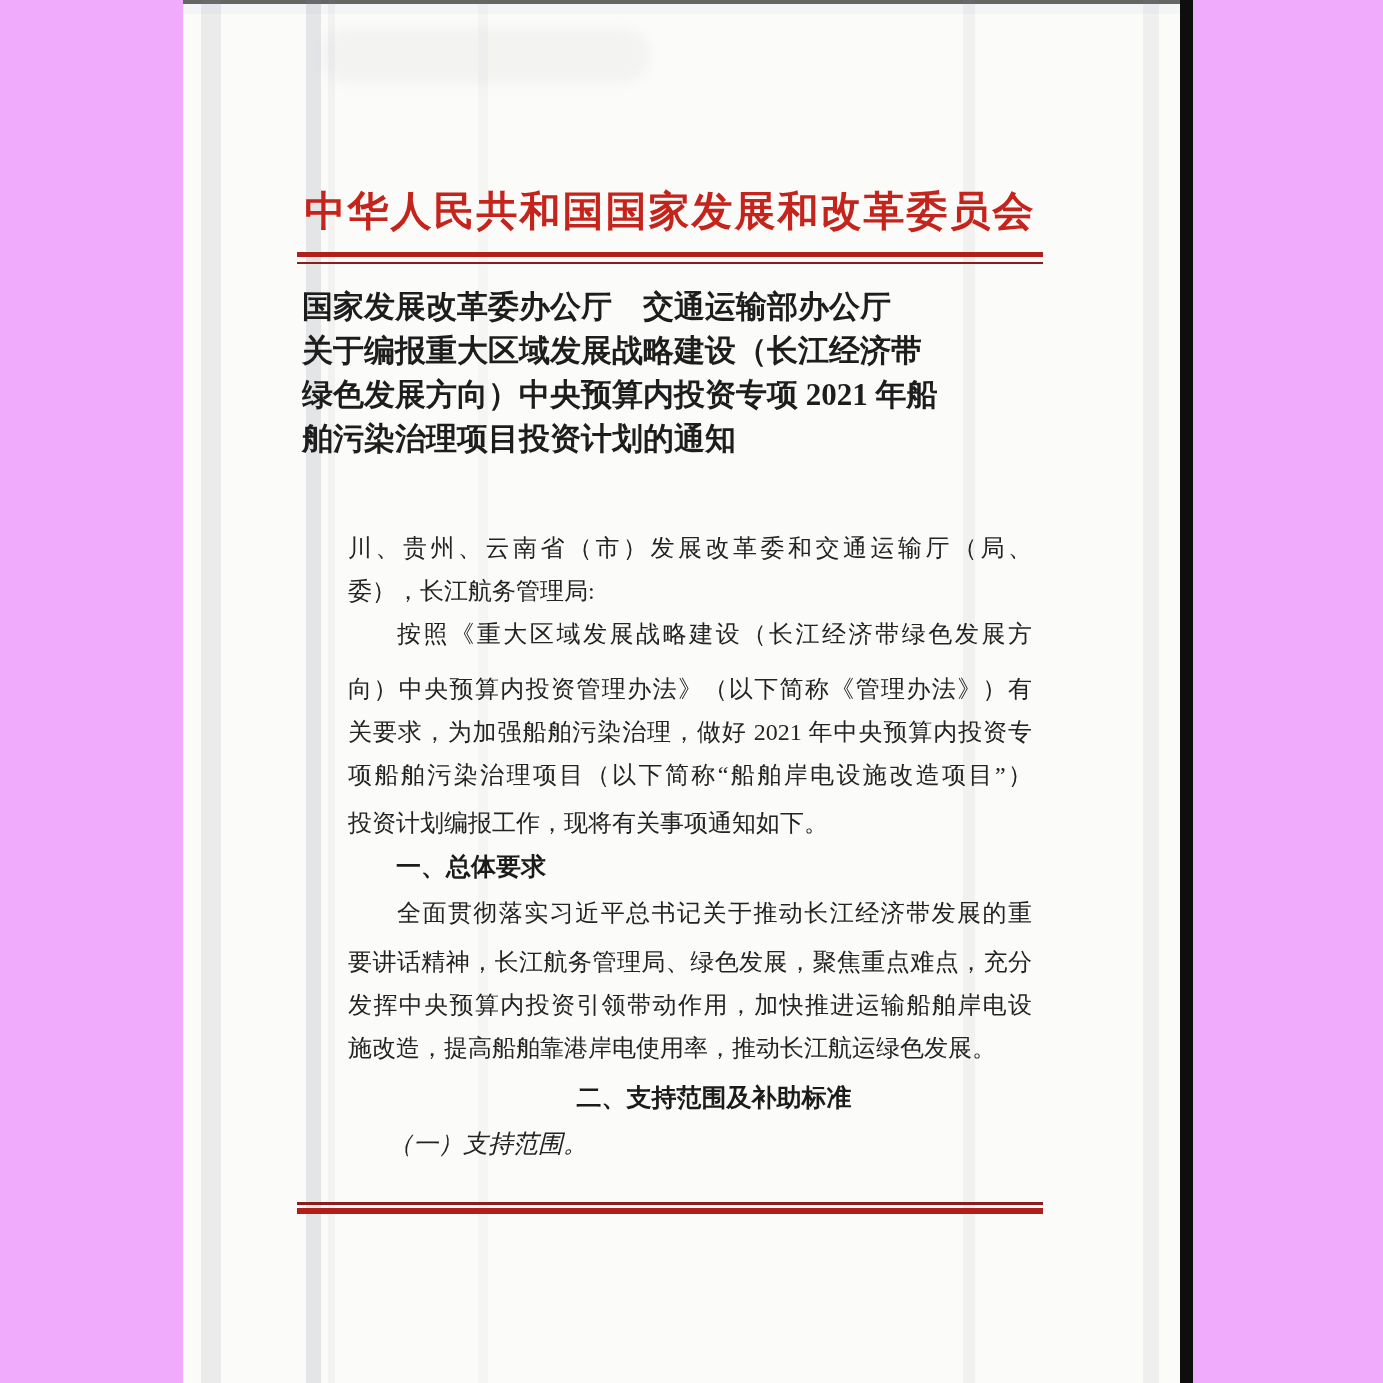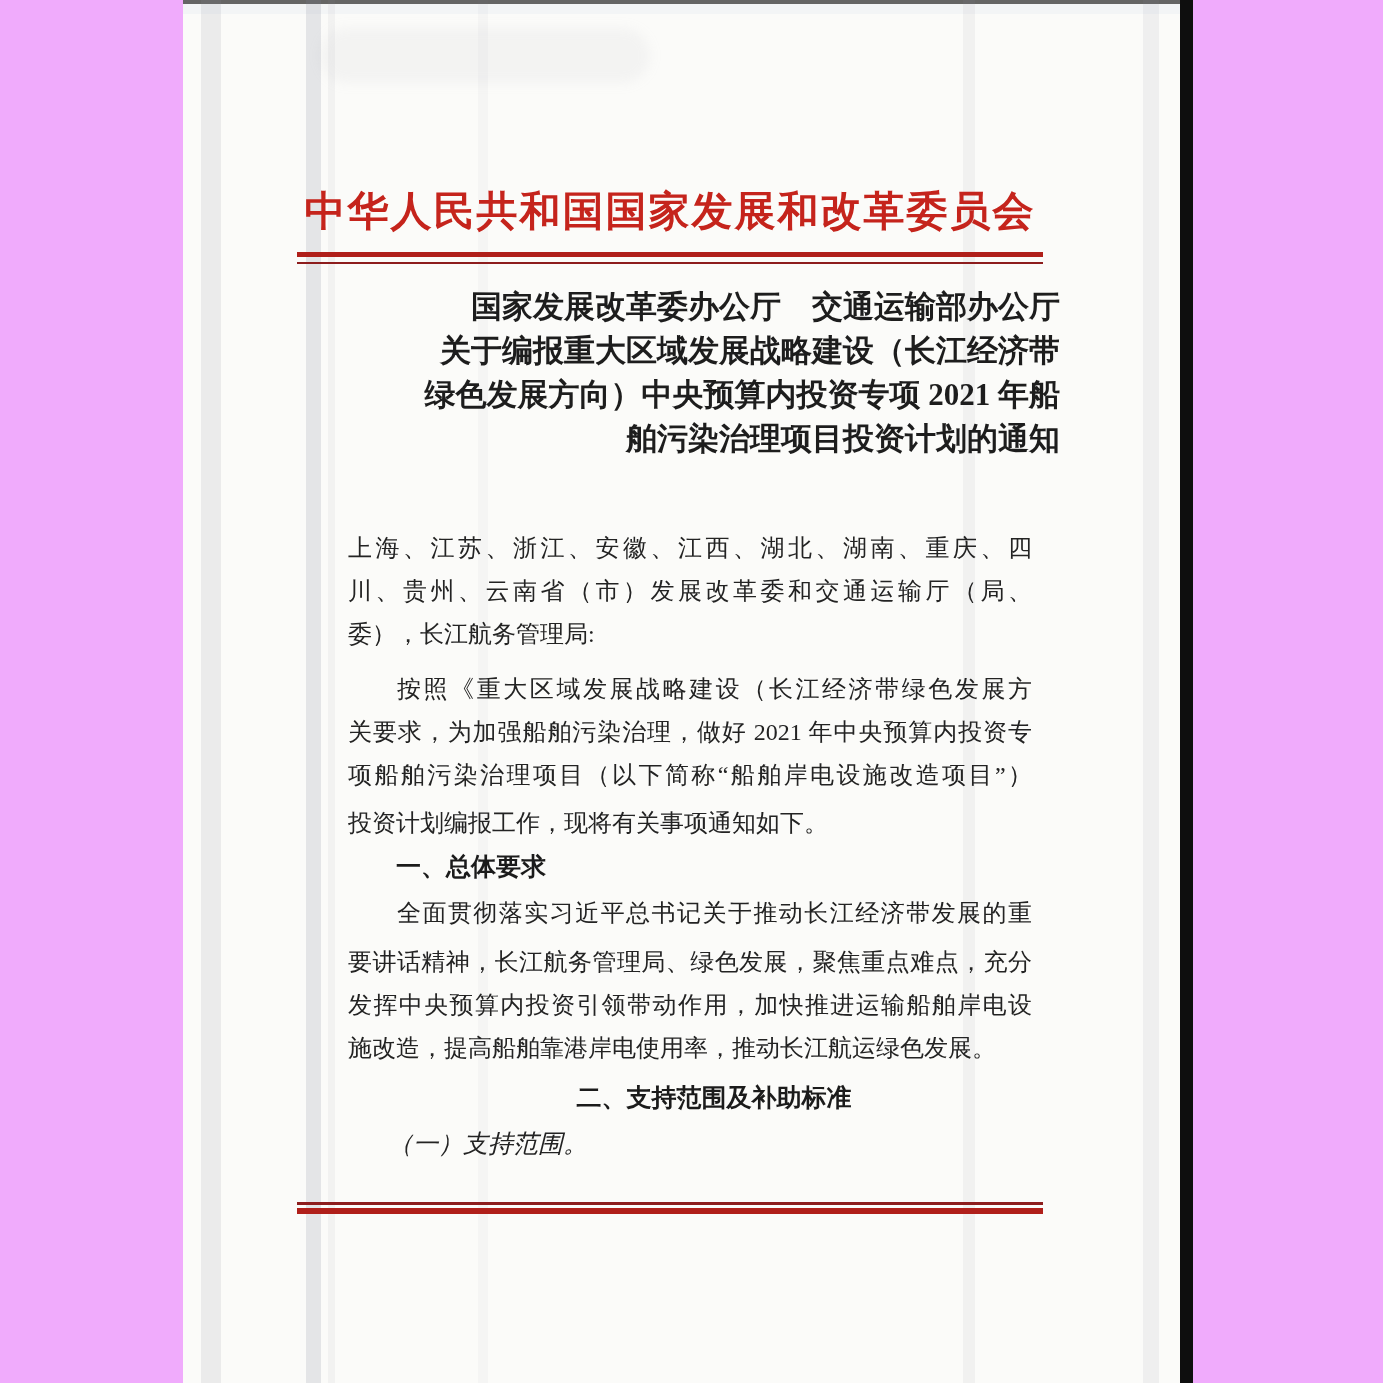--- a/index.html
+++ b/index.html
@@ -39,22 +39,22 @@
   .letterhead{
     position:absolute;left:297px;top:186px;width:746px;
     text-align:center;font-weight:bold;font-size:41px;line-height:50px;
     color:var(--red,#c5241c);letter-spacing:2px;white-space:nowrap;
   }
   .rule{position:absolute;left:297px;width:746px;}
   .rule-thick{top:252px;height:5px;background:var(--rule,#b01f1a);}
   .rule-thin{top:262px;height:2px;background:#8d1d1d;}
   
   .doc-title{
-    position:absolute;left:314px;top:285px;width:746px;
-    text-align:right;font-weight:bold;color:#1d1d1d;
+    position:absolute;left:302px;top:285px;width:746px;
+    text-align:left;font-weight:bold;color:#1d1d1d;
     font-size:31px;line-height:44px;
   }
   
   .body-lines{
     position:absolute;left:348px;top:527px;width:684px;
     font-size:24px;line-height:43px;color:#232323;
   }
   .bline{width:100%;}
   .fill{text-align:justify;text-align-last:justify;}
   .end{text-align:left;}
@@ -99,24 +99,24 @@
   <div class="rule rule-thin"></div>
 
   <div class="doc-title">
     <div>国家发展改革委办公厅　交通运输部办公厅</div>
     <div>关于编报重大区域发展战略建设（长江经济带</div>
     <div>绿色发展方向）中央预算内投资专项 2021 年船</div>
     <div>舶污染治理项目投资计划的通知</div>
   </div>
 
   <div class="body-lines">
-      <div class="bline fill">上海、江苏、浙江、安徽、江西、湖北、湖南、重庆、四</div>
       <div class="bline fill">川、贵州、云南省（市）发展改革委和交通运输厅（局、</div>
       <div class="bline end">委），长江航务管理局:</div>
       <div class="bline fill first">按照《重大区域发展战略建设（长江经济带绿色发展方</div>
+      <div class="bline fill">向）中央预算内投资管理办法》（以下简称《管理办法》）有</div>
       <div class="bline fill">关要求，为加强船舶污染治理，做好 2021 年中央预算内投资专</div>
       <div class="bline fill">项船舶污染治理项目（以下简称“船舶岸电设施改造项目”）</div>
       <div class="bline end">投资计划编报工作，现将有关事项通知如下。</div>
       <div class="bline heading">一、总体要求</div>
       <div class="bline fill first">全面贯彻落实习近平总书记关于推动长江经济带发展的重</div>
       <div class="bline fill">要讲话精神，长江航务管理局、绿色发展，聚焦重点难点，充分</div>
       <div class="bline fill">发挥中央预算内投资引领带动作用，加快推进运输船舶岸电设</div>
       <div class="bline end">施改造，提高船舶靠港岸电使用率，推动长江航运绿色发展。</div>
       <div class="bline heading">二、支持范围及补助标准</div>
       <div class="bline kaiti">（一）支持范围。</div>

